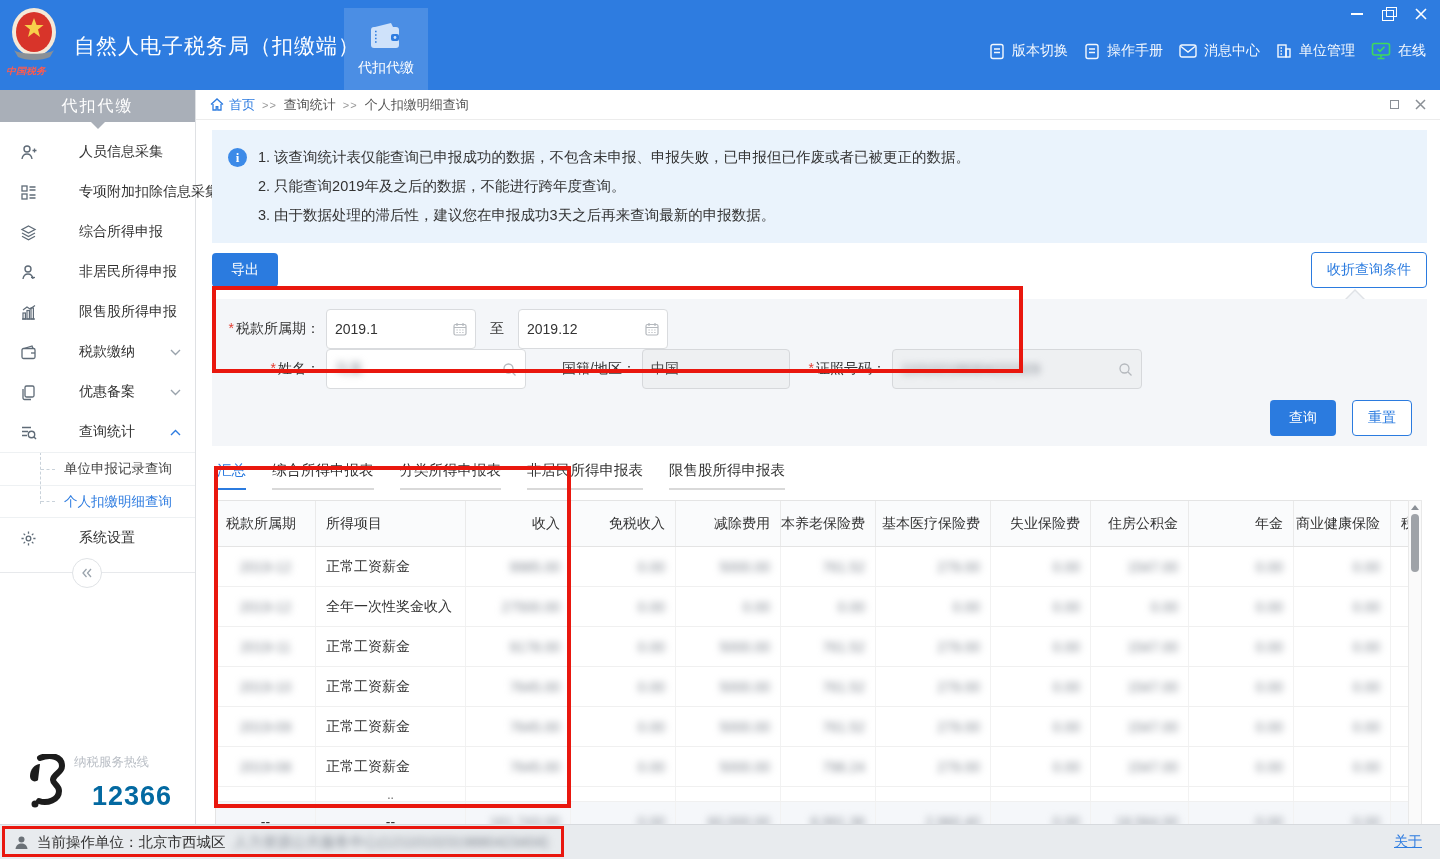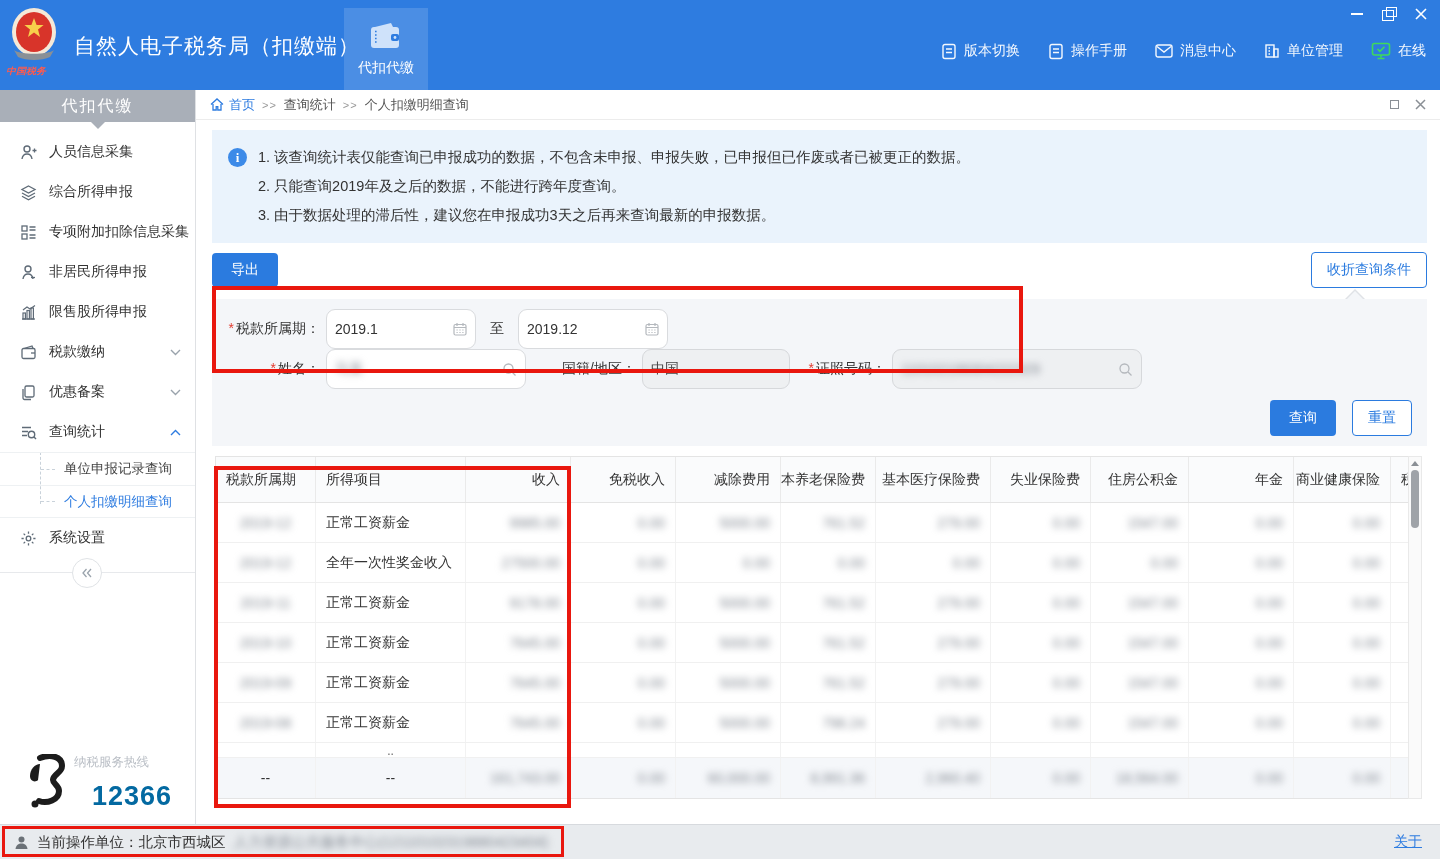--- a/index.html
+++ b/index.html
@@ -14,34 +14,34 @@
   .wc-min::after { content:""; position:absolute; left:1px; right:1px; top:6px; border-top:2px solid #fff; }
   .wc-restore::before { content:""; position:absolute; left:0; top:3px; width:10px; height:9px; border:1.5px solid #fff; background:#2E7CE0; }
   .wc-restore::after { content:""; position:absolute; left:4px; top:0; width:9px; height:8px; border:1.5px solid #fff; }
   .brand { position:absolute; left:8px; top:6px; display:flex; align-items:center; gap:14px; }
   .logo { width:52px; height:72px; position:relative; }
   .logo .seal { display:block; }
   .logo .seal-text { position:absolute; left:-2px; bottom:0; font-size:10px; color:#ff5a4d; font-style:italic; font-weight:bold; white-space:nowrap; transform:scaleY(.9); }
   .app-title { font-size:21px; letter-spacing:1px; margin-top:8px; }
   .top-tab { position:absolute; left:344px; top:8px; width:84px; height:82px; background:rgba(255,255,255,.14); display:flex; flex-direction:column; align-items:center; justify-content:center; gap:8px; cursor:pointer; }
   .top-tab .lbl { font-size:14px; }
-  .top-menu { position:absolute; right:14px; top:42px; display:flex; gap:28px; align-items:center; font-size:14px; }
+  .top-menu { position:absolute; right:14px; top:42px; display:flex; gap:16px; align-items:center; font-size:14px; }
   .top-menu .tm { display:flex; align-items:center; gap:7px; cursor:pointer; opacity:.95; }
 
   
   .content-row { display:flex; height:734px; }
 
   
   .sidebar { width:196px; border-right:1px solid #dfe1e4; background:#fff; position:relative; flex:none; }
   .side-header { height:32px; background:#A9AFB8; color:#fff; font-size:16px; display:flex; align-items:center; justify-content:center; letter-spacing:2px; }
   .side-caret { width:0; height:0; margin:0 auto; border-left:7px solid transparent; border-right:7px solid transparent; border-top:7px solid #A9AFB8; }
   .smenu { margin-top:3px; }
   .sitem { height:40px; display:flex; align-items:center; gap:12px; padding:0 14px 0 20px; font-size:14px; color:#333; cursor:pointer; }
   .sitem .ic { width:17px; height:17px; flex:none; color:#5f6b77; display:flex; }
-  .sitem .lbl { flex:1; white-space:nowrap; }
+  .sitem .lbl { flex:1; white-space:nowrap;margin-left:30px; }
   .sitem .chev { color:#9aa3ac; display:flex; }
   .sitem.active { color:#2E7CE0; }
   .sitem.active .chev { color:#2E7CE0; }
   .submenu { position:relative; }
   .submenu::before { content:""; position:absolute; left:40px; top:0; bottom:14px; border-left:1px dashed #c9d2da; }
   .ssub { height:33px; display:flex; align-items:center; padding-left:64px; font-size:13.5px; color:#444; border-top:1px solid #eef1f3; cursor:pointer; position:relative; }
   .ssub:last-child { border-bottom:1px solid #eef1f3; }
   .ssub::before { content:""; position:absolute; left:41px; width:14px; border-top:1px dashed #c9d2da; }
   .ssub.active { color:#2E7CE0; }
   .collapse { margin-top:14px; border-top:1px solid #e7e9ec; position:relative; height:30px; }
@@ -67,21 +67,21 @@
   .toolbar { margin:9px 13px 0 16px; display:flex; justify-content:space-between; align-items:center; }
   .btn-primary { background:#2B7BDF; color:#fff; border:none; border-radius:4px; padding:8px 19px; font-size:14px; cursor:pointer; font-family:inherit; }
   .btn-outline { background:#fff; color:#2B7BDF; border:1px solid #2B7BDF; border-radius:4px; padding:8px 15px; font-size:14px; cursor:pointer; font-family:inherit; }
 
   .form-panel { margin:11px 13px 0 16px; background:#F4F6F9; position:relative; padding:15px 0 10px 0; }
   .form-panel::before { content:""; position:absolute; right:62px; top:-10px; border-left:10px solid transparent; border-right:10px solid transparent; border-bottom:10px solid #dfe2e6; }
   .form-panel::after { content:""; position:absolute; right:63px; top:-8px; border-left:9px solid transparent; border-right:9px solid transparent; border-bottom:9px solid #F4F6F9; }
   .frow { display:flex; align-items:center; height:30px; margin-bottom:10px; }
   .flabel { width:108px; text-align:right; font-size:14px; color:#333; flex:none; }
   .star { color:#e23c30; margin-right:2px; }
-  .input { height:40px; background:#fff; border:1px solid #d9dbde; border-radius:9px; display:flex; align-items:center; padding:0 8px; font-size:14px; color:#333; }
+  .input { height:40px; background:#fff; border:1px solid #d9dbde; border-radius:4px; display:flex; align-items:center; padding:0 8px; font-size:14px; color:#333; }
   .input.disabled { background:#eef0f2; border-color:#d6d8db; color:#444; }
   .input .val { flex:1; }
   .input .fic { flex:none; color:#b4b8bd; display:flex; }
   .to-sep { margin:0 14px; font-size:14px; color:#333; }
   .fbtns { display:flex; justify-content:flex-end; gap:16px; padding-right:15px; margin-top:16px; }
 
   .tabs { margin:15px 13px 0 21px; display:flex; gap:26px; }
   .tab { font-size:14.5px; color:#333; padding-bottom:8px; border-bottom:2px solid #d9d9d9; cursor:pointer; }
   .tab.active { color:#2B7BDF; border-bottom-color:#2B7BDF; }
 
@@ -217,38 +217,38 @@
         <div class="sitem" data-name="sidebar-item-personnel-info">
           <span class="ic" data-name="person-add-icon">
               <svg width="17" height="17" viewBox="0 0 17 17">
                 <circle cx="7" cy="5" r="3" fill="none" stroke="currentColor" stroke-width="1.4"></circle>
                 <path d="M2 15c.5-3.5 2.5-5 5-5s4.5 1.5 5 5" fill="none" stroke="currentColor" stroke-width="1.4"></path>
                 <path d="M12.5 6.5h4M14.5 4.5v4" stroke="currentColor" stroke-width="1.3"></path>
               </svg>
             </span>
           <span class="lbl" data-name="sidebar-item-label">人员信息采集</span>
         </div>
-        <div class="sitem" data-name="sidebar-item-comprehensive-income">
-          <span class="ic" data-name="layers-icon">
-              <svg width="17" height="17" viewBox="0 0 17 17">
-                <path d="M8.5 2L15 5.5 8.5 9 2 5.5z" fill="none" stroke="currentColor" stroke-width="1.3"></path>
-                <path d="M2 9l6.5 3.5L15 9M2 12.2l6.5 3.5 6.5-3.5" fill="none" stroke="currentColor" stroke-width="1.3"></path>
-              </svg>
-            </span>
-          <span class="lbl" data-name="sidebar-item-label">综合所得申报</span>
-        </div>
         <div class="sitem" data-name="sidebar-item-special-deduction">
           <span class="ic" data-name="list-icon">
               <svg width="17" height="17" viewBox="0 0 17 17">
                 <rect x="2" y="2" width="5" height="5" fill="none" stroke="currentColor" stroke-width="1.3"></rect>
                 <rect x="2" y="10" width="5" height="5" fill="none" stroke="currentColor" stroke-width="1.3"></rect>
                 <path d="M9.5 3h6M9.5 6h6M9.5 11h6M9.5 14h6" stroke="currentColor" stroke-width="1.3"></path>
               </svg>
             </span>
           <span class="lbl" data-name="sidebar-item-label">专项附加扣除信息采集</span>
+        </div>
+        <div class="sitem" data-name="sidebar-item-comprehensive-income">
+          <span class="ic" data-name="layers-icon">
+              <svg width="17" height="17" viewBox="0 0 17 17">
+                <path d="M8.5 2L15 5.5 8.5 9 2 5.5z" fill="none" stroke="currentColor" stroke-width="1.3"></path>
+                <path d="M2 9l6.5 3.5L15 9M2 12.2l6.5 3.5 6.5-3.5" fill="none" stroke="currentColor" stroke-width="1.3"></path>
+              </svg>
+            </span>
+          <span class="lbl" data-name="sidebar-item-label">综合所得申报</span>
         </div>
         <div class="sitem" data-name="sidebar-item-nonresident-income">
           <span class="ic" data-name="person-icon">
               <svg width="17" height="17" viewBox="0 0 17 17">
                 <circle cx="8" cy="5" r="3" fill="none" stroke="currentColor" stroke-width="1.4"></circle>
                 <path d="M3 15c.5-3.5 2.5-5 5-5s4.5 1.5 5 5" fill="none" stroke="currentColor" stroke-width="1.4"></path>
                 <path d="M11 13.5h4" stroke="currentColor" stroke-width="1.3"></path>
               </svg>
             </span>
           <span class="lbl" data-name="sidebar-item-label">非居民所得申报</span>
@@ -431,20 +431,27 @@
                   </svg>
                 </span>
             </div>
           </div>
           <div class="fbtns">
             <button class="btn-primary" data-name="search-button">查询</button>
             <button class="btn-outline" data-name="reset-button">重置</button>
           </div>
         </div>
 
+        <div class="tabs" data-name="result-tabs">
+          <div class="tab active" data-name="tab-summary">汇总</div>
+          <div class="tab" data-name="tab-comprehensive-income">综合所得申报表</div>
+          <div class="tab" data-name="tab-classified-income">分类所得申报表</div>
+          <div class="tab" data-name="tab-nonresident-income">非居民所得申报表</div>
+          <div class="tab" data-name="tab-restricted-shares">限售股所得申报表</div>
+        </div>
 
         <div class="table-zone" data-name="table-zone">
           <div class="dtable" data-name="data-table">
             <div class="thead-row" data-name="table-header-row">
                 <div class="hcell al-left" data-name="column-header-period" style="width: 100px;">税款所属期</div>
                 <div class="hcell al-left" data-name="column-header-item" style="width: 150px;">所得项目</div>
                 <div class="hcell al-right" data-name="column-header-income" style="width: 105px;">收入</div>
                 <div class="hcell al-right" data-name="column-header-tax_free" style="width: 105px;">免税收入</div>
                 <div class="hcell al-right" data-name="column-header-deduction" style="width: 105px;">减除费用</div>
                 <div class="hcell al-right" data-name="column-header-pension" style="width: 95px;">基本养老保险费</div>

